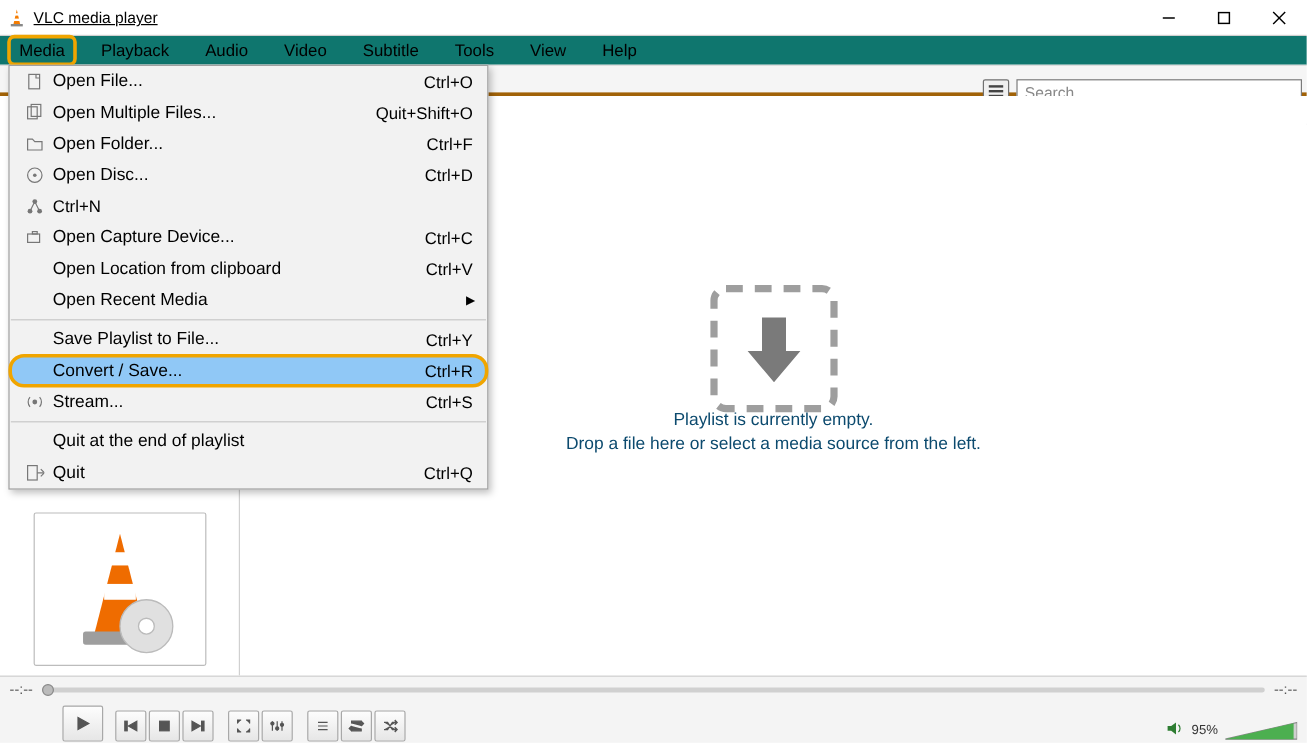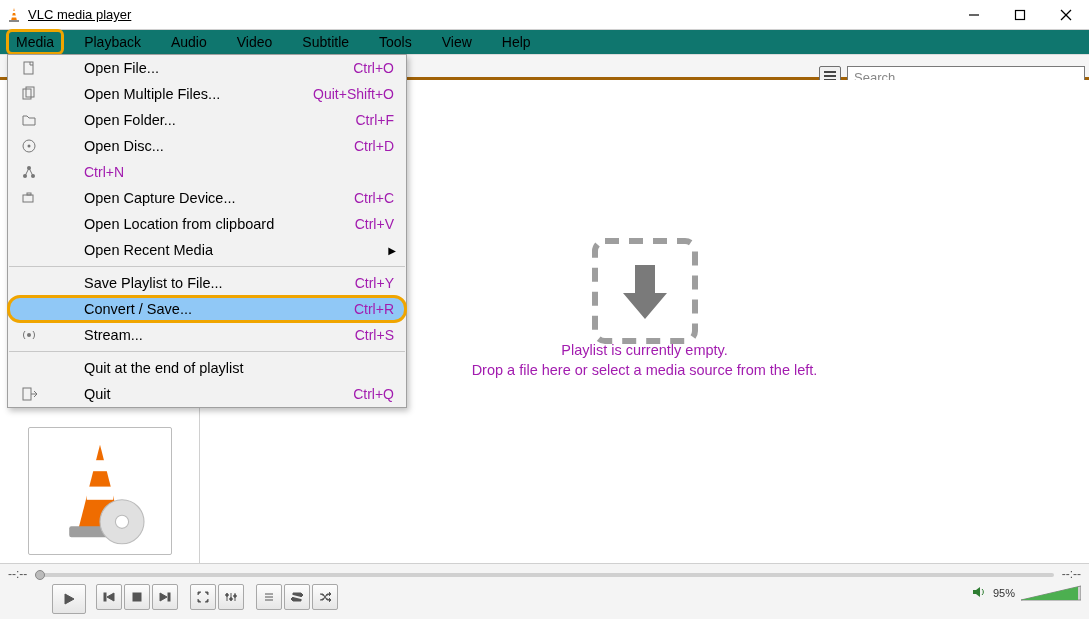--- a/index.html
+++ b/index.html
@@ -66,43 +66,42 @@
   .vlc-cone-card {
     position: absolute; left: 28px; bottom: 8px; width: 144px; height: 128px;
     border: 1px solid #bcbcbc; border-radius: 2px; background: #fff;
     display: flex; align-items: center; justify-content: center;
   }
   .centercol {
     flex: 1; position: relative; background: #fff;
   }
   .empty-msg {
     position: absolute; left: 0; right: 0; top: 58%; transform: translateY(-50%);
-    text-align: center; font-size: 14.5px; color: #a21caf;
+    text-align: center; font-size: 14.5px; color: #0c4a6e;
   }
   .empty-msg .line1 { margin-bottom: 4px; }
   .drop-icon {
     position: absolute; left: 50%; top: 44%; transform: translate(-50%, -50%);
   }
 
   
   .dropdown {
     position: absolute; left: 7px; top: 54px; width: 400px;
     background: #f2f2f2; border: 1px solid #a0a0a0;
     box-shadow: 2px 3px 6px rgba(0,0,0,0.25);
     z-index: 50; font-size: 14.5px;
   }
   .ditem {
     height: 26px; display: flex; align-items: center; padding: 0 12px 0 10px;
     position: relative;
-    gap: 40px;
   }
   .ditem .icon-slot { width: 22px; display: flex; align-items: center; justify-content: center; margin-right: 4px; }
   .ditem .icon-slot svg { width: 16px; height: 16px; }
   .ditem .label { flex: 1; }
-  .ditem .shortcut { color: #a21caf; font-size: 14px; }
+  .ditem .shortcut { color: #000000; font-size: 14px; }
   .ditem .submenu-arrow { position: absolute; right: 10px; font-size: 10px; }
   .ditem.highlighted {
     background: #90c8f6;
   }
   .ditem.annotated {
     outline: 3px solid #f0a500; outline-offset: -2px; border-radius: 12px;
   }
   .dsep {
     height: 1px; background: #c8c8c8; margin: 3px 1px;
   }
@@ -112,21 +111,21 @@
     position: absolute; left: 0; right: 0; bottom: 0; height: 56px;
     border-top: 1px solid #d0d0d0; background: #f4f4f4;
   }
   .timerow {
     height: 20px; display: flex; align-items: center; padding: 0 8px; font-size: 12px; color: #555;
   }
   .timerow .tsep { flex: 1; margin: 0 8px; position: relative; height: 8px; }
   .track-line { position: absolute; left: 0; right: 0; top: 3px; height: 4px; background: #d0d0d0; border-radius: 2px; }
   .track-knob { position: absolute; left: 0; top: 0; width: 10px; height: 10px; background: #bbb; border-radius: 50%; border: 1px solid #888; }
   .btnrow {
-    height: 34px; display: flex; align-items: flex-start; padding: 0 8px; gap: 2px; margin-left: 44px;
+    height: 34px; display: flex; align-items: flex-end; padding: 0 8px; gap: 2px; margin-left: 44px;
   }
   .cbtn {
     width: 26px; height: 26px; border: 1px solid #a8a8a8; border-radius: 2px;
     background: linear-gradient(#fdfdfd,#e6e6e6); display: flex; align-items: center; justify-content: center;
   }
   .cbtn svg { width: 14px; height: 14px; fill: #555; stroke: #555; }
   .cbtn.play { width: 34px; height: 30px; margin-right: 8px; }
   .cgroup { display: flex; gap: 2px; margin-right: 10px; }
   .volwrap { margin-left: auto; display: flex; align-items: center; gap: 6px; font-size: 11px; color: #333; }
   .voltri { width: 60px; height: 18px; }

